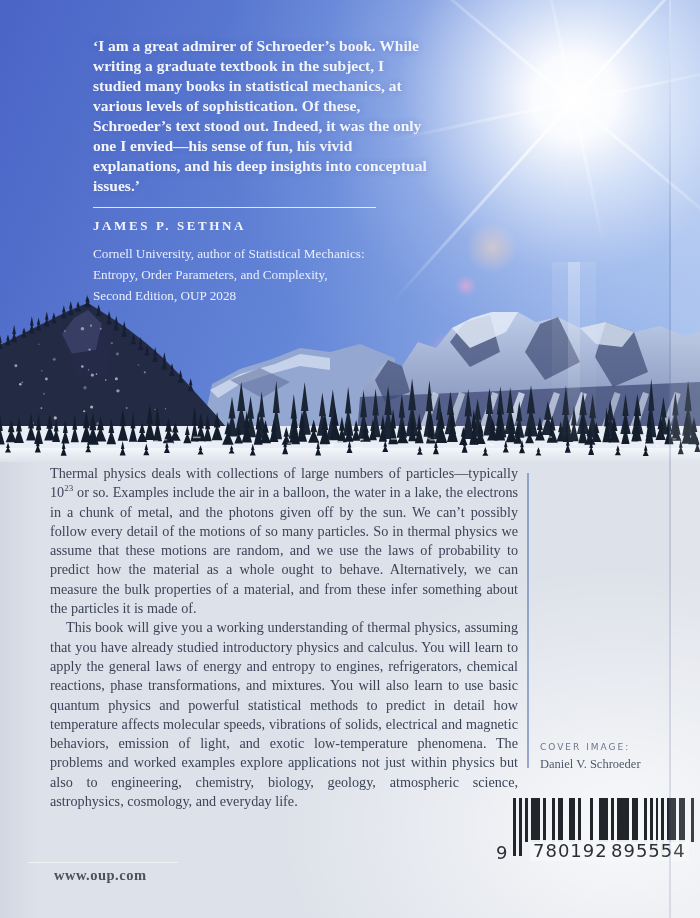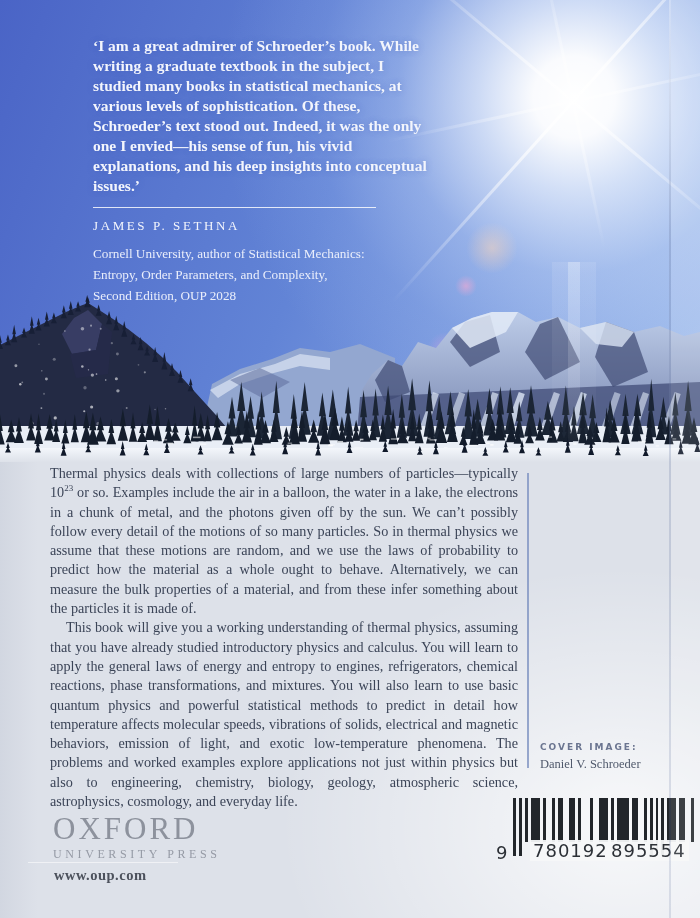--- a/index.html
+++ b/index.html
@@ -18,39 +18,39 @@
   .ray{position:absolute;left:573px;top:100px;height:3px;
     background:linear-gradient(90deg, rgba(255,255,255,0) 0%, rgba(255,255,255,.85) 50%, rgba(255,255,255,0) 100%);
     transform-origin:center;pointer-events:none;}
   .flare{position:absolute;border-radius:50%;pointer-events:none;}
   #scenery{position:absolute;left:0;top:262px;width:700px;height:200px;display:block;}
   
   #quote-block{position:absolute;left:93px;top:36px;width:340px;color:var(--quote_text,#f3f5fc);}
   #quote-text{margin:0 0 11px 0;font-size:15.5px;line-height:20px;font-weight:600;
     text-shadow:0 0 6px rgba(60,90,190,.35);}
   #quote-rule{width:283px;height:1px;background:rgba(255,255,255,.82);margin:0 0 10px 0;}
-  #reviewer-name{font-size:13px;font-weight:400;letter-spacing:2.6px;margin:0 0 9px 0;}
+  #reviewer-name{font-size:13px;font-weight:700;letter-spacing:2.6px;margin:0 0 9px 0;}
   #reviewer-affiliation{font-size:13.2px;line-height:21px;color:#eaeefb;font-weight:500;}
   #reviewer-affiliation .it{}
   
   #lower{position:absolute;left:0;top:462px;width:700px;height:456px;
     background:
       radial-gradient(ellipse 340px 260px at 83% 80%, rgba(255,255,255,.8) 0%, rgba(255,255,255,.35) 55%, rgba(255,255,255,0) 100%),
       linear-gradient(90deg, rgba(150,160,182,.16) 0%, rgba(150,160,182,0) 5%),
       var(--page,#dde1e9); padding-left: 47px;}
   #blurb{position:absolute;left:50px;top:2px;width:468px;
     color:var(--body_text,#3b4457);font-size:14.2px;line-height:19.3px;text-align:justify;}
   #blurb p{margin:0;}
   #blurb p + p{text-indent:16px;}
   #blurb sup{font-size:9px;line-height:0;}
   #text-rule{position:absolute;left:527px;top:11px;width:2px;height:295px;
     background:var(--rule_blue,#7f93c2);opacity:.8;}
   #cover-credit{position:absolute;left:540px;top:280px;}
   #credit-label{font-family:"DejaVu Sans","Liberation Sans",sans-serif;font-size:9px;letter-spacing:2px;
-    color:var(--credit_label,#6b7590);font-weight:700;margin-bottom:5px;}
+    color:var(--credit_label,#6b7590);font-weight:400;margin-bottom:5px;}
   #credit-name{font-size:12.5px;color:var(--credit_name,#4f586b);}
   
   #barcode-area{position:absolute;left:490px;top:336px;width:190px;height:120px;}
   #isbn-label{font-family:"DejaVu Sans","Liberation Sans",sans-serif;font-size:12.5px;
     letter-spacing:.8px;color:var(--isbn_text,#3c4046);margin:0 0 6px 16px;}
   #bars{position:relative;margin-left:23px;width:150px;height:58px;}
   #bars .bar{position:absolute;top:0;background:#22262b;}
   #barcode-digits{position:absolute;left:0px;top:62px;width:190px;
     font-family:"DejaVu Sans","Liberation Sans",sans-serif;font-size:18px;color:#2c3036;letter-spacing:1px;}
   #barcode-digits span{position:absolute;top:-20px;}
@@ -407,23 +407,19 @@
           <div class="bar" style="left: 166.25px; width: 5.9375px; height: 44px;"></div>
           <div class="bar" style="left: 178.125px; width: 2.96875px; height: 44px;"></div>
         </div>
       <div id="barcode-digits">
         <span id="digit-lead">9</span>
         <span id="digit-group1">780192</span>
         <span id="digit-group2">895554</span>
       </div>
     </div>
 
-    <div id="publisher">
-      <div id="publisher-name">OXFORD</div>
-      <div id="publisher-subtitle">UNIVERSITY PRESS</div>
-    </div>
     <div id="oup-rule"></div>
     <div id="website">www.oup.com</div>
   </div>
 
   <div id="crease"></div>
   <div id="edge-light"></div>
 </div>
 
 </body></html>

